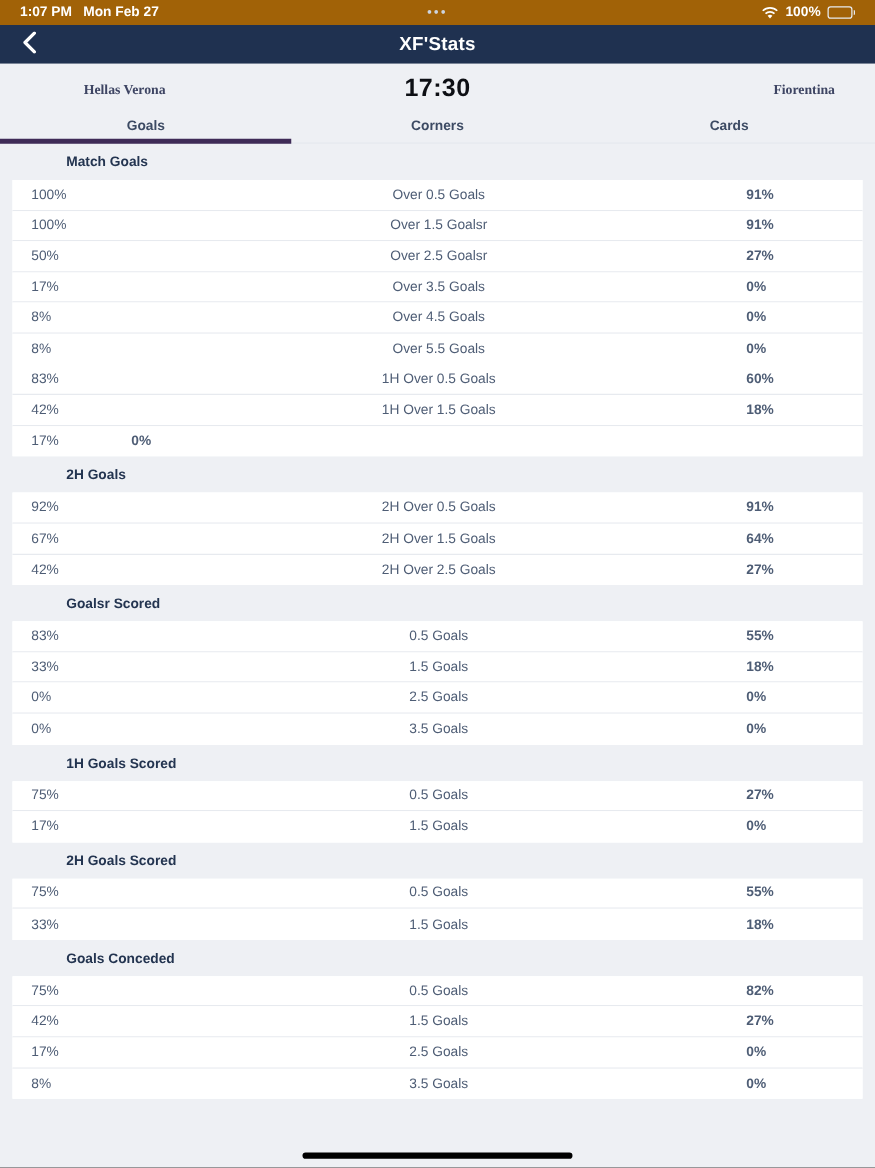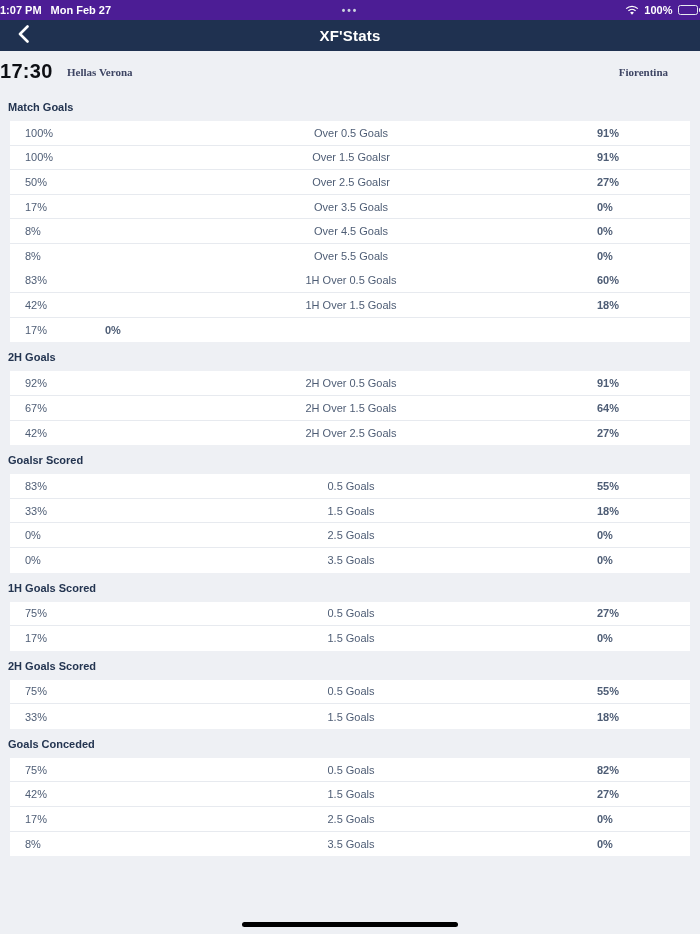--- a/index.html
+++ b/index.html
@@ -4,23 +4,23 @@
 <style>
   * { margin:0; padding:0; box-sizing:border-box; }
   html,body { background:#555; }
   body { font-family:"Liberation Sans","DejaVu Sans",sans-serif; }
   .screen {
     position:relative; width:700px; height:934px; margin:0 auto;
     background:#eef0f4; overflow:hidden;
   }
   
   .status-bar {
-    height:20px; background:#4c1d95; color:#fff;
+    height:20px; background:#a16207; color:#fff;
     display:flex; align-items:center; justify-content:space-between;
-    padding:0 0; font-size:11px; font-weight:600;
+    padding:0 16px; font-size:11px; font-weight:600;
   }
   .sb-left { display:flex; gap:9px; align-items:center; }
   .sb-center { position:absolute; left:0; right:0; text-align:center; color:#cdd4df; font-size:10px; letter-spacing:2px; }
   .sb-right { display:flex; gap:5px; align-items:center; z-index:1; }
   .wifi-icon svg { display:block; }
   .battery { display:flex; align-items:center; }
   .battery-body { width:20px; height:10px; border:1px solid #e8ebf0; border-radius:2.5px; padding:1px; }
   .battery-fill { width:100%; height:100%; background:#fff; border-radius:1px; }
   .battery-tip { width:1.5px; height:4px; background:#e8ebf0; border-radius:0 1px 1px 0; margin-left:1px; }
   
@@ -34,37 +34,37 @@
     cursor:pointer; color:#fff;
   }
   .nav-title { color:#fff; font-size:15px; font-weight:700; letter-spacing:.2px; }
   
   .match-header {
     height:41px; display:flex; align-items:center; justify-content:space-between;
     padding:0 32px 0 67px; position:relative; background:#eef0f4;
   }
   .team-name { font-size:11px; font-weight:600; color:#3e4563;font-family:Liberation Serif, serif; }
   .kickoff-time {
-    position:absolute; left:0; right:0; text-align:left;
+    position:absolute; left:0; right:0; text-align:center;
     font-size:20px; font-weight:700; color:#0d0f14; letter-spacing:.3px;
   }
   
   .tab-bar { height:23px; display:flex; background:#eef0f4; border-bottom:1px solid #e4e7ed; }
   .tab {
     flex:1; text-align:center; font-size:11px; color:#3c4a63; font-weight:600;
     line-height:18px; position:relative; cursor:pointer;
   }
   .tab.active::after {
     content:""; position:absolute; left:0; right:0; bottom:-1px; height:4px; background:#3f2b57;
   }
   
   .stats-content { background:#eef0f4; }
   .section-title {
     height:29px; line-height:30px; padding-left:8px;
-    font-size:11px; font-weight:700; color:#233450;
+    font-size:11px; font-weight:700; color:#233450;margin-left:45px;
   }
   .rows { margin:0 10px; background:#fff; }
   .stat-row {
     height:24.6px; display:flex; align-items:center;
     padding:0 13px 0 15px; border-bottom:1px solid #e7eaef;
     font-size:11px; color:#4e5d75; background:#fff;
   }
   .stat-row:last-child { border-bottom:none; }
   .stat-row .home { width:80px; text-align:left; }
   .stat-row .label { flex:1; text-align:center; }
@@ -112,20 +112,25 @@
     </button>
     <div class="nav-title">XF'Stats</div>
   </div>
 
   <div class="match-header">
     <span class="kickoff-time">17:30</span>
     <span class="team-name">Hellas Verona</span>
     <span class="team-name">Fiorentina</span>
   </div>
 
+  <div class="tab-bar">
+      <div class="tab active">Goals</div>
+      <div class="tab">Corners</div>
+      <div class="tab">Cards</div>
+    </div>
 
   <div class="stats-content">
       <section class="section">
         <div class="section-title">Match Goals</div>
         <div class="rows">
           <div class="stat-row">
             <span class="home">100%</span>
             <span class="label">Over 0.5 Goals</span>
             <span class="away">91%</span>
           </div>

